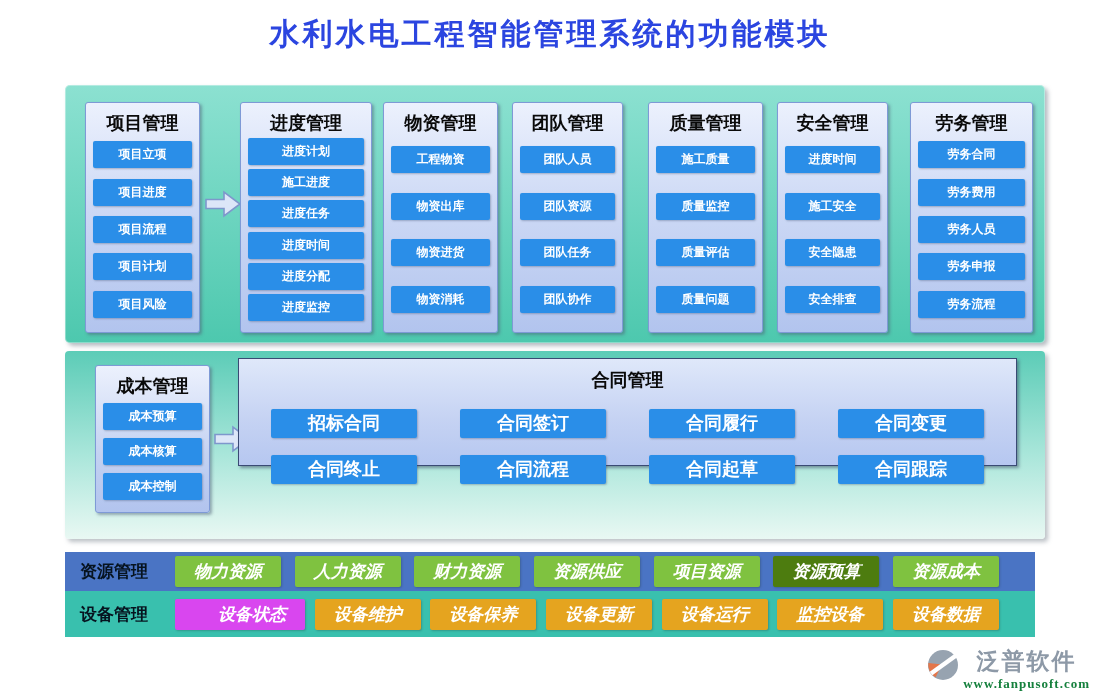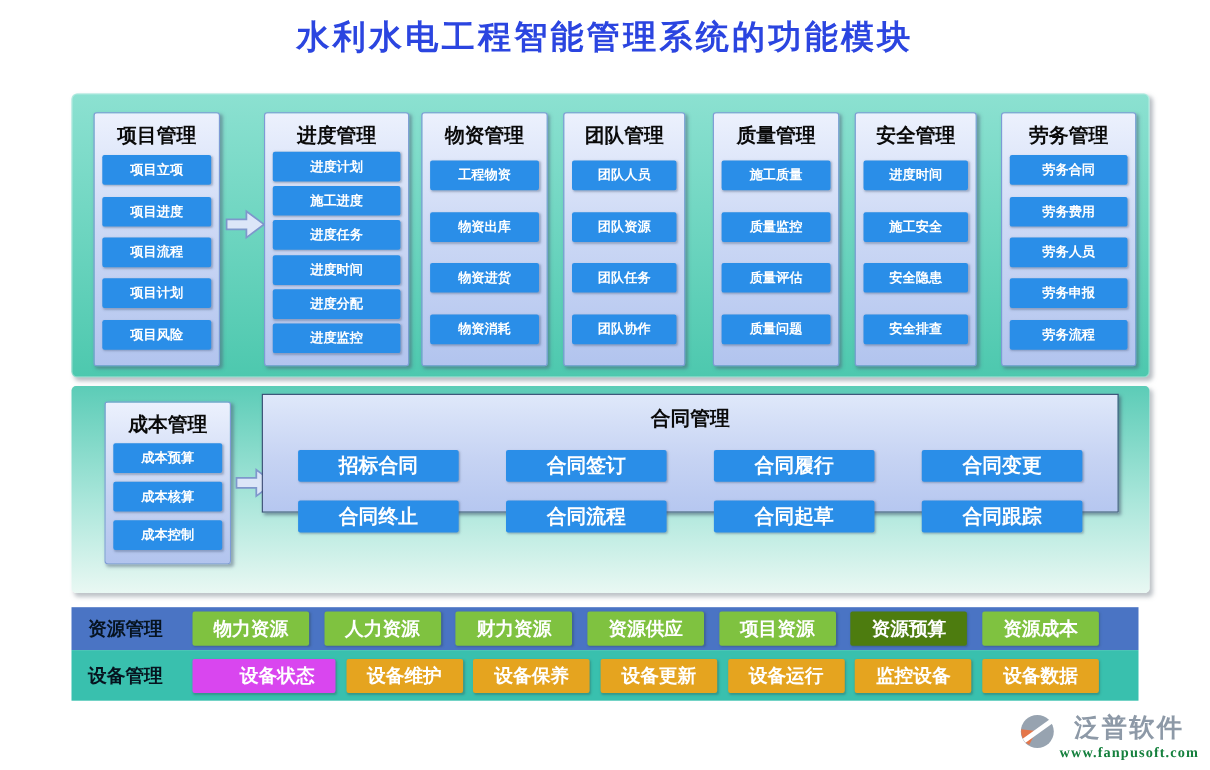--- a/index.html
+++ b/index.html
@@ -74,21 +74,21 @@
   .bottom-rows{position:absolute;left:65px;top:552px;width:970px;}
   .strip{
     display:flex;align-items:center;box-sizing:border-box;
     padding-right:36px;
   }
   .strip-label{
     flex:0 0 110px;padding-left:15px;box-sizing:border-box;
     font-family:"Liberation Serif",serif;font-weight:bold;font-size:17px;color:#06131f;
     white-space:nowrap;
   }
-  .strip-items{flex:1;display:flex;justify-content:space-between;}
+  .strip-items{flex:1;display:flex;justify-content:space-between;font-style:italic;}
   .btn-strip{
     width:106px;text-align:center;padding:4px 0;border-radius:2px;
     font-family:"Liberation Serif",serif;font-weight:bold;font-size:17px;color:#ffffff;
     white-space:nowrap;box-shadow:1px 1px 2px rgba(40,60,60,.3);
   }
   
   .footer{
     position:absolute;right:10px;bottom:8px;display:flex;align-items:flex-start;
   }
   .footer-text{display:flex;flex-direction:column;align-items:center;margin-left:4px;}

